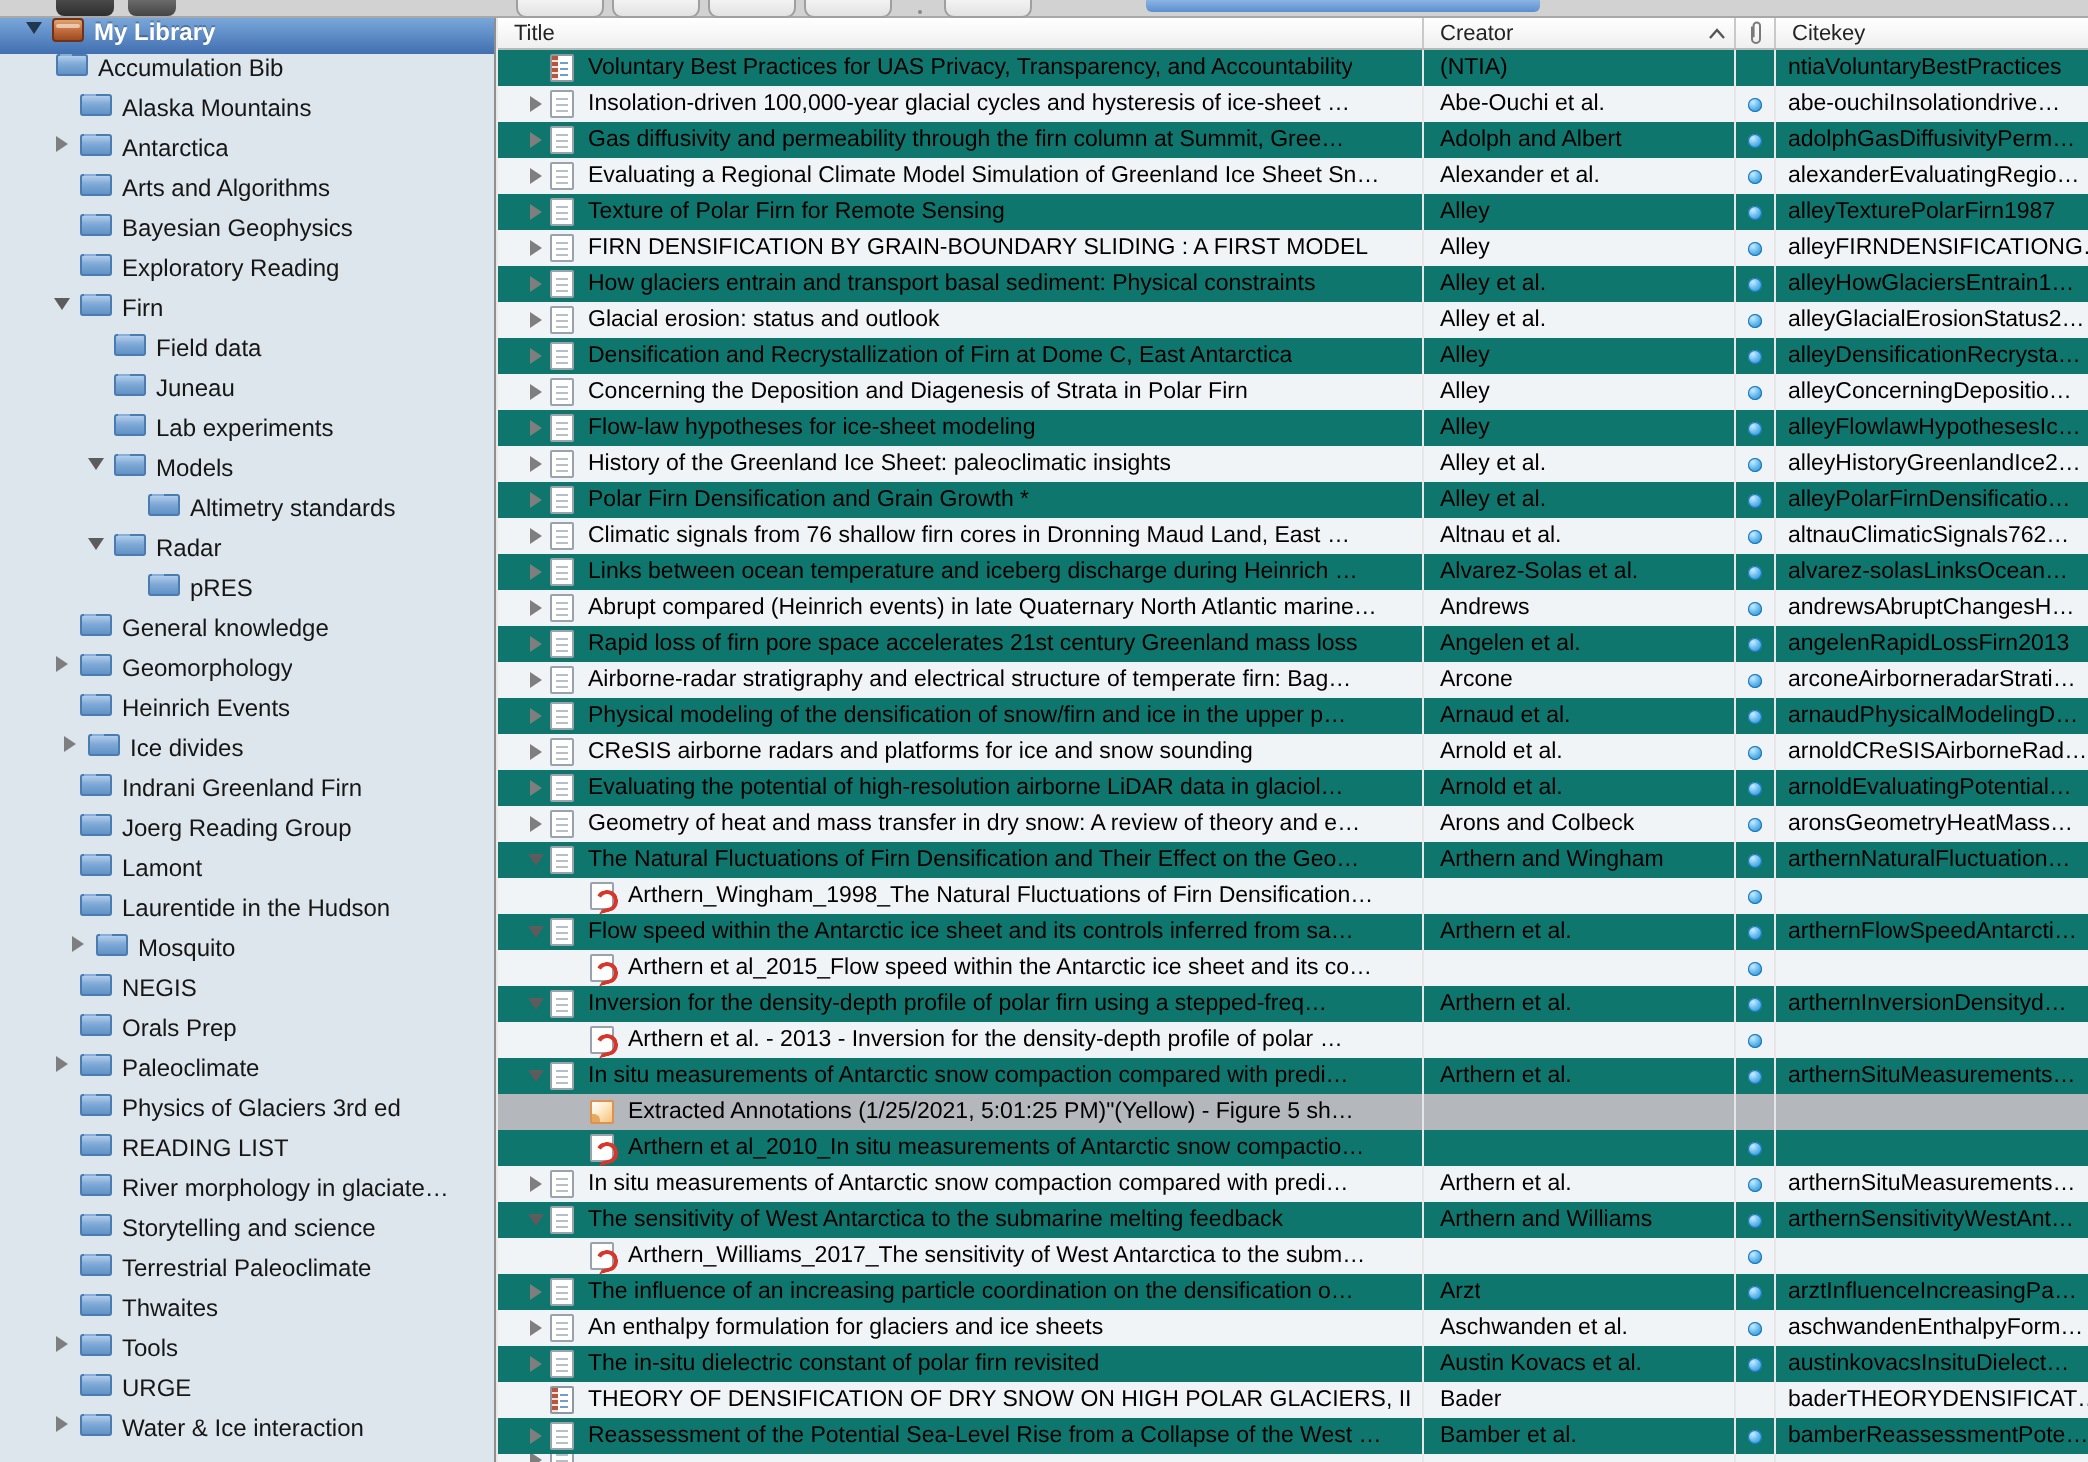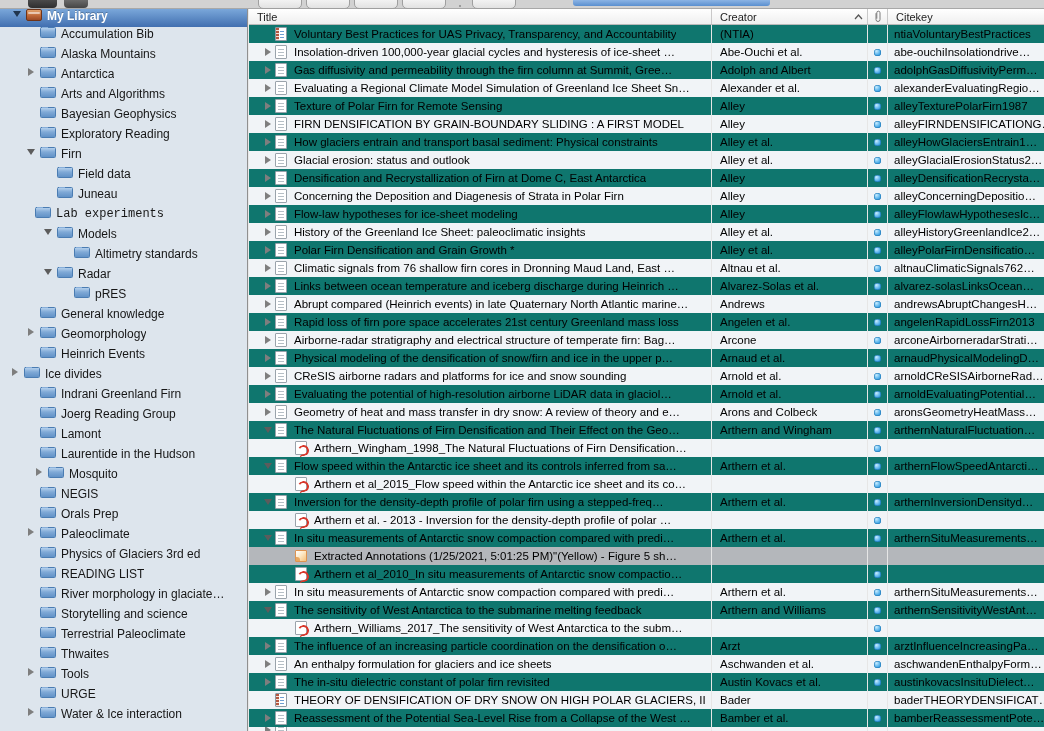--- a/index.html
+++ b/index.html
@@ -85,21 +85,21 @@
 
 <div class="sidebar">
   <div>
       <div class="s-row root" style="padding-left: 10px;">
         <span class="tw exp">
           <i></i>
         </span>
         <span class="libicon"></span>
         <span class="lbl">My Library</span>
       </div>
-      <div class="s-row" style="padding-left: 24px;">
+      <div class="s-row" style="padding-left: 12px;">
         <span class="tw">
           <i></i>
         </span>
         <span class="folder"></span>
         <span class="lbl">Accumulation Bib</span>
       </div>
       <div class="s-row" style="padding-left: 24px;">
         <span class="tw">
           <i></i>
         </span>
@@ -148,21 +148,21 @@
         <span class="folder"></span>
         <span class="lbl">Field data</span>
       </div>
       <div class="s-row" style="padding-left: 41px;">
         <span class="tw">
           <i></i>
         </span>
         <span class="folder"></span>
         <span class="lbl">Juneau</span>
       </div>
-      <div class="s-row" style="padding-left: 19px; font-family: Liberation Mono, monospace;">
+      <div class="s-row" style="padding-left: 41px;">
         <span class="tw">
           <i></i>
         </span>
         <span class="folder"></span>
         <span class="lbl">Lab experiments</span>
       </div>
       <div class="s-row" style="padding-left: 41px;">
         <span class="tw exp">
           <i></i>
         </span>
@@ -204,21 +204,21 @@
         <span class="folder"></span>
         <span class="lbl">Geomorphology</span>
       </div>
       <div class="s-row" style="padding-left: 24px;">
         <span class="tw">
           <i></i>
         </span>
         <span class="folder"></span>
         <span class="lbl">Heinrich Events</span>
       </div>
-      <div class="s-row" style="padding-left: 8px;">
+      <div class="s-row" style="padding-left: 28px;">
         <span class="tw col">
           <i></i>
         </span>
         <span class="folder"></span>
         <span class="lbl">Ice divides</span>
       </div>
       <div class="s-row" style="padding-left: 24px;">
         <span class="tw">
           <i></i>
         </span>

